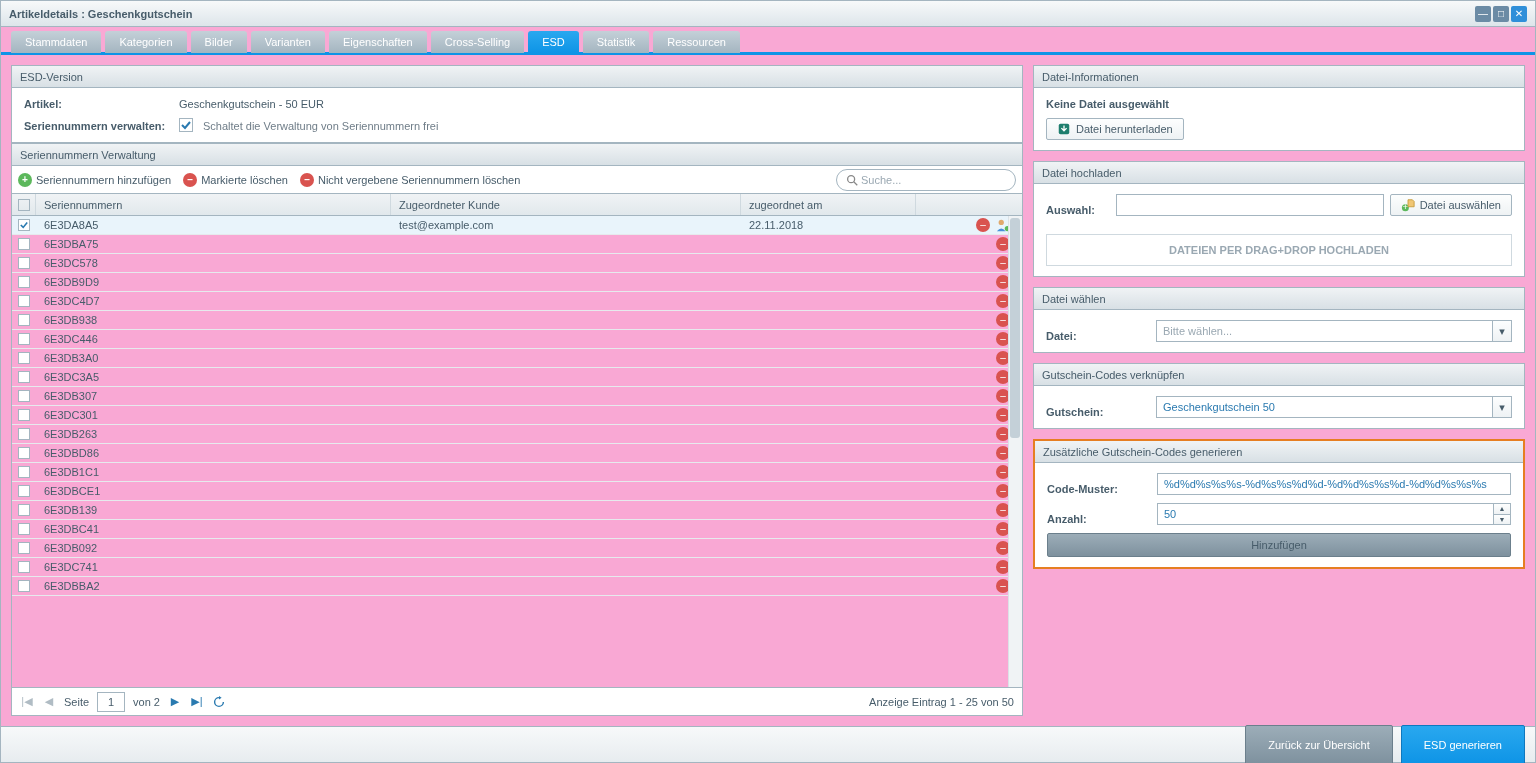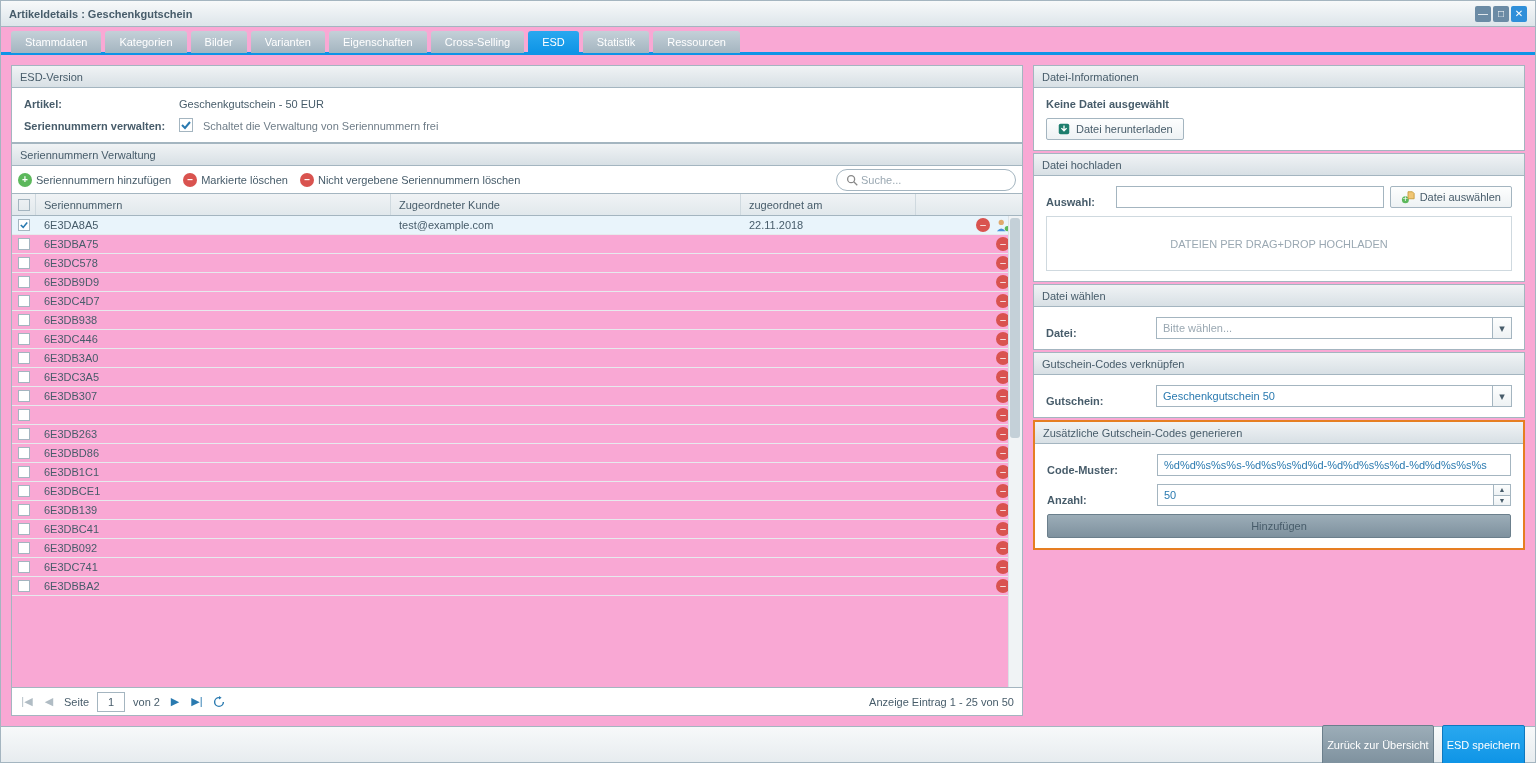--- a/index.html
+++ b/index.html
@@ -7,21 +7,21 @@
 .window{width:1536px;height:763px;border:1px solid #a4b5c0;background:#f9a8d4;display:flex;flex-direction:column}
 .titlebar{height:26px;background:linear-gradient(#f7f9fa,#dde5ea);border-bottom:1px solid #a4b5c0;display:flex;align-items:center;padding:0 8px}
 .titlebar .title{font-weight:bold;flex:1}
 .win-btn{width:16px;height:16px;margin-left:2px;border-radius:2px;display:inline-flex;align-items:center;justify-content:center;font-size:10px;color:#fff;cursor:pointer}
 .win-min{background:#6b8ba5}.win-max{background:#6b8ba5}.win-close{background:#2f8fd9}
 .tabs-bar{height:28px;display:flex;align-items:flex-start;padding:4px 10px 0;gap:4px;border-bottom:3px solid #0e94e6}
 .tab{padding:5px 14px;border-radius:3px 3px 0 0;background:linear-gradient(#c4d0d8,#a4b5c0);color:#fff;cursor:pointer;font-size:11px}
 .tab.active{background:linear-gradient(#29a8ef,#0e94e6);color:#fff}
 .body{flex:1;display:flex;padding:10px;gap:10px;overflow:hidden}
 .left-col{flex:1;display:flex;flex-direction:column;min-width:0}
-.right-col{width:492px;display:flex;flex-direction:column;gap:2px}
+.right-col{width:492px;display:flex;flex-direction:column;gap:10px}
 .panel{border:1px solid #a4b5c0}
 .panel-hd{height:22px;background:linear-gradient(#f0f3f5,#d8e0e5);border-bottom:1px solid #a4b5c0;display:flex;align-items:center;padding:0 8px;color:#475c6a}
 .panel-bd{padding:10px 12px;background:#fff}
 .form-row{display:flex;align-items:flex-end;margin-bottom:8px}
 .form-row:last-child{margin-bottom:0}
 .form-lbl{width:155px;font-weight:bold}
 .form-lbl-r{width:110px;font-weight:bold}
 .chk{width:14px;height:14px;border:1px solid #a4b5c0;display:inline-flex;align-items:center;justify-content:center;margin-right:10px}
 .chk.checked svg{display:block}.chk svg{display:none}
 .hint{color:#6f7d88}
@@ -51,34 +51,34 @@
 .scrollbar-fake{position:absolute;right:0;top:0;width:14px;height:100%;background:#f0f3f5;border-left:1px solid #dbe2e7}
 .scroll-thumb{position:absolute;right:2px;top:2px;width:10px;height:220px;background:#c4d0d8;border-radius:3px}
 .pager{height:28px;border-top:1px solid #a4b5c0;display:flex;align-items:center;padding:0 8px;gap:8px;background:#fff}
 .pg-btn{width:14px;height:14px;color:#2a7ab0;cursor:pointer;display:inline-flex;align-items:center;justify-content:center}
 .pg-btn.dis{color:#b0bcc4;cursor:default}
 .pg-inp{width:28px;height:20px;border:1px solid #a4b5c0;text-align:center}
 .pager .spacer{flex:1}
 .btn{height:22px;padding:0 10px;border:1px solid #a4b5c0;background:linear-gradient(#fdfefe,#eef2f4);border-radius:2px;display:inline-flex;align-items:center;gap:5px;cursor:pointer}
 .btn-blue{background:linear-gradient(#29a8ef,#0e94e6);border-color:#0e78be;color:#fff}
 .btn-grey{background:linear-gradient(#9cadb8,#7e919e);border-color:#6b7f8c;color:#fff}
-.drop-zone{border:1px solid #cfd9df;height:55px;display:flex;align-items:center;justify-content:center;color:#9aa8b2;font-weight:normal;margin-top:8px}
+.drop-zone{border:1px solid #cfd9df;height:32px;display:flex;align-items:center;justify-content:center;color:#9aa8b2;font-weight:bold;margin-top:18px}
 .txt-inp{height:22px;border:1px solid #a4b5c0;padding:0 6px;background:#fff;width:100%}
 .combo{display:flex}
 .combo .txt-inp{flex:1;border-right:0}
 .combo .arrow{width:20px;border:1px solid #a4b5c0;background:linear-gradient(#fdfefe,#eef2f4);display:flex;align-items:center;justify-content:center;cursor:pointer}
 .num-wrap{display:flex}
 .num-wrap .txt-inp{flex:1;border-right:0}
 .spin{width:18px;display:flex;flex-direction:column;border:1px solid #a4b5c0}
 .spin .sp{flex:1;display:flex;align-items:center;justify-content:center;background:linear-gradient(#fdfefe,#eef2f4);cursor:pointer;font-size:7px}
 .spin .sp:first-child{border-bottom:1px solid #a4b5c0}
 .highlight-panel{border:2px solid #e67e22}
 .btn-add-wide{width:100%;height:24px;justify-content:center;color:#fff;background:linear-gradient(#9cadb8,#7e919e);border:1px solid #6b7f8c;border-radius:2px;display:flex;align-items:center;cursor:pointer;margin-top:8px}
 .footer{height:36px;border-top:1px solid #a4b5c0;background:linear-gradient(#f7f9fa,#e7ecef);display:flex;align-items:center;justify-content:flex-end;padding:0 10px;gap:8px}
-.footer .btn{height:40px;padding:0 4px}
+.footer .btn{height:40px;padding:0 22px}
 .ic-svg{width:14px;height:14px}
 .blue-txt{color:#2a7ab0}
 .grey-ph::placeholder{color:#9aa8b2}
 </style>
 </head>
 <body>
 
 <div class="window">
   <div class="titlebar">
     <span class="title">Artikeldetails : Geschenkgutschein</span>
@@ -274,20 +274,21 @@
               <div class="cell c2"></div>
               <div class="cell c3"></div>
               <div class="cell c4">
                 <span class="del-dot">–</span>
               </div>
             </div>
             <div class="row">
               <div class="cell chkcol">
                 <span class="chk-sm"></span>
               </div>
+              <div class="cell c1">6E3DC301</div>
               <div class="cell c2"></div>
               <div class="cell c3"></div>
               <div class="cell c4">
                 <span class="del-dot">–</span>
               </div>
             </div>
             <div class="row">
               <div class="cell chkcol">
                 <span class="chk-sm"></span>
               </div>
@@ -491,16 +492,16 @@
         </div>
       </div>
     </div>
   </div>
 
   <div class="footer">
     <span class="btn btn-grey">
         <span style="color:#fff">Zurück zur Übersicht</span>
       </span>
     <span class="btn btn-blue">
-        <span style="color:#fff">ESD speichern</span>
+        <span style="color:#fff">ESD generieren</span>
       </span>
   </div>
 </div>
 
 </body></html>

